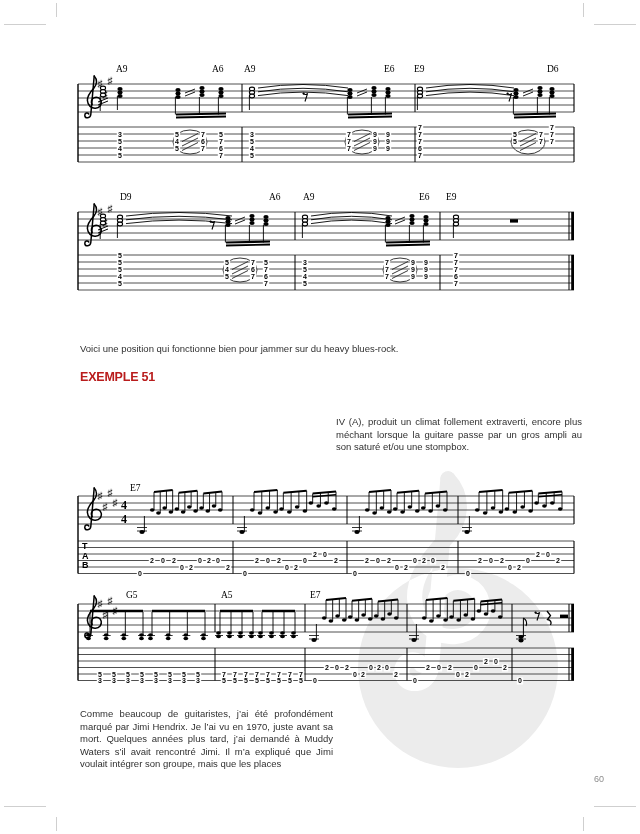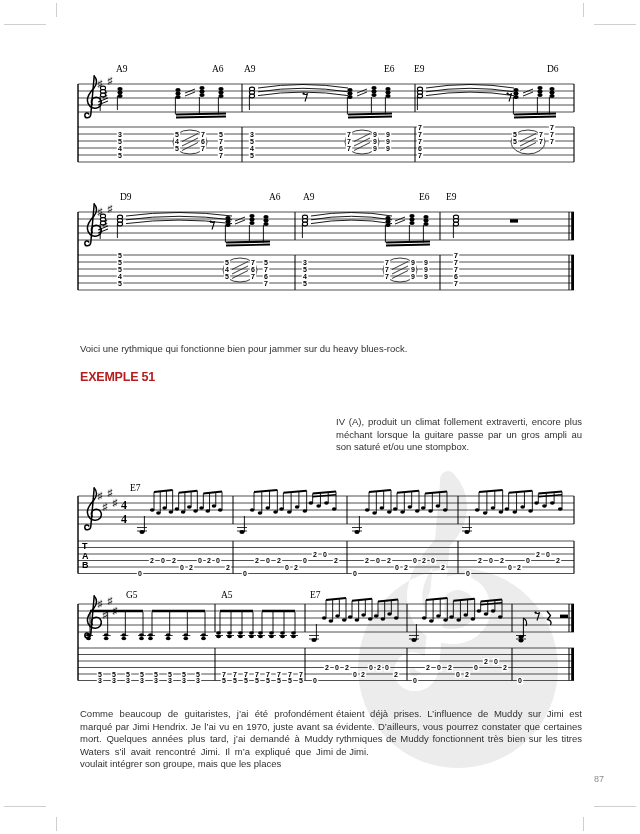--- a/index.html
+++ b/index.html
@@ -947,20 +947,19 @@
 
   <div class="crop" style="left:4px;top:24px;width:42px;height:1px;"></div>
   <div class="crop" style="left:56px;top:3px;width:1px;height:14px;"></div>
   <div class="crop" style="left:594px;top:24px;width:42px;height:1px;"></div>
   <div class="crop" style="left:583px;top:3px;width:1px;height:14px;"></div>
   <div class="crop" style="left:4px;top:806px;width:42px;height:1px;"></div>
   <div class="crop" style="left:56px;top:817px;width:1px;height:14px;"></div>
   <div class="crop" style="left:594px;top:806px;width:42px;height:1px;"></div>
   <div class="crop" style="left:583px;top:817px;width:1px;height:14px;"></div>
 
-  <div id="intro" class="txt">Voici une rythmique qui fonctionne bien pour jammer sur du heavy blues-rock.</div>
+  <div id="intro" class="txt">Voici une position qui fonctionne bien pour jammer sur du heavy blues-rock.</div>
   <div id="ex-heading" class="txt">EXEMPLE 51</div>
   <div id="ex-right" class="txt just">IV (A), produit un climat follement extraverti, encore plus méchant lorsque la guitare passe par un gros ampli au son saturé et/ou une stompbox.</div>
   <div id="out-left" class="txt just">Comme beaucoup de guitaristes, j’ai été profondément marqué par Jimi Hendrix. Je l’ai vu en 1970, juste avant sa mort. Quelques années plus tard, j’ai demandé à Muddy Waters s’il avait rencontré Jimi. Il m’a expliqué que Jimi voulait intégrer son groupe, mais que les places</div>
-  <div id="out-right" class="txt just">étaient déjà prises. L’influence de Muddy sur Jimi est évidente. D’ailleurs, vous pourrez constater que certaines rythmiques de Muddy fonctionnent très bien sur les titres de Jimi.</div>
-  <div id="pagenum" class="txt">87</div>
+  <div id="pagenum" class="txt">60</div>
 
 </div>
 
 </body></html>

